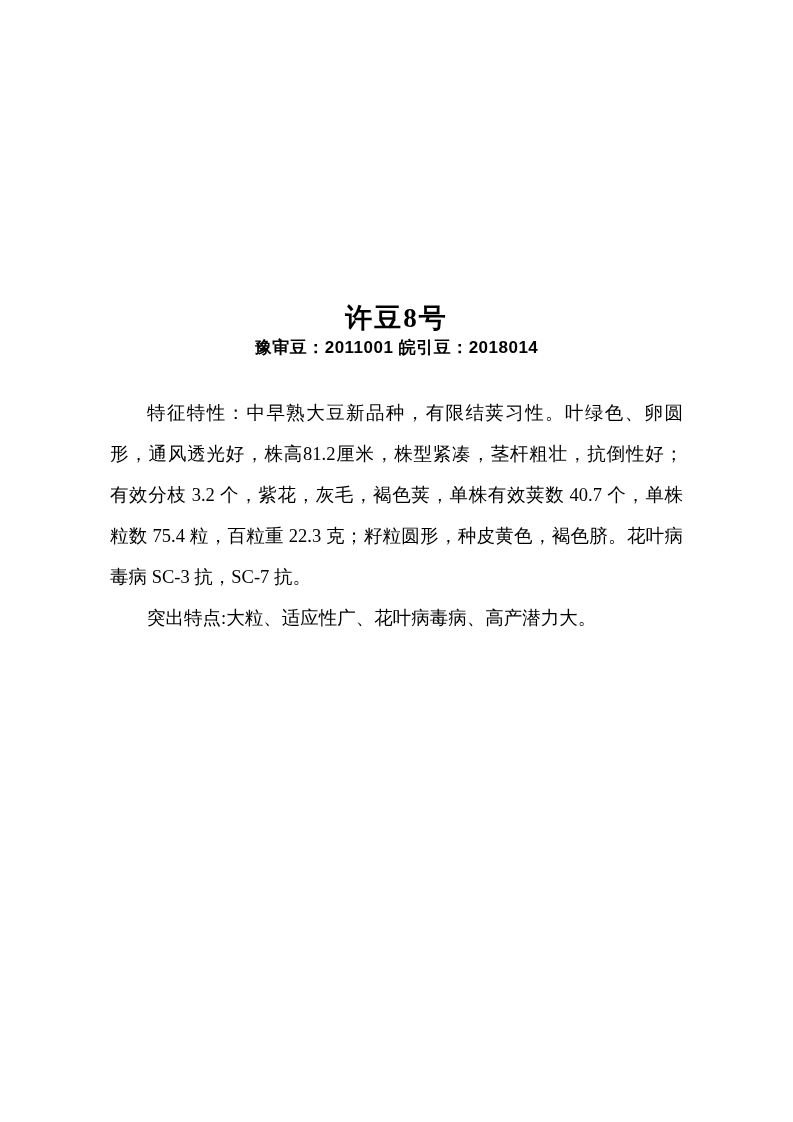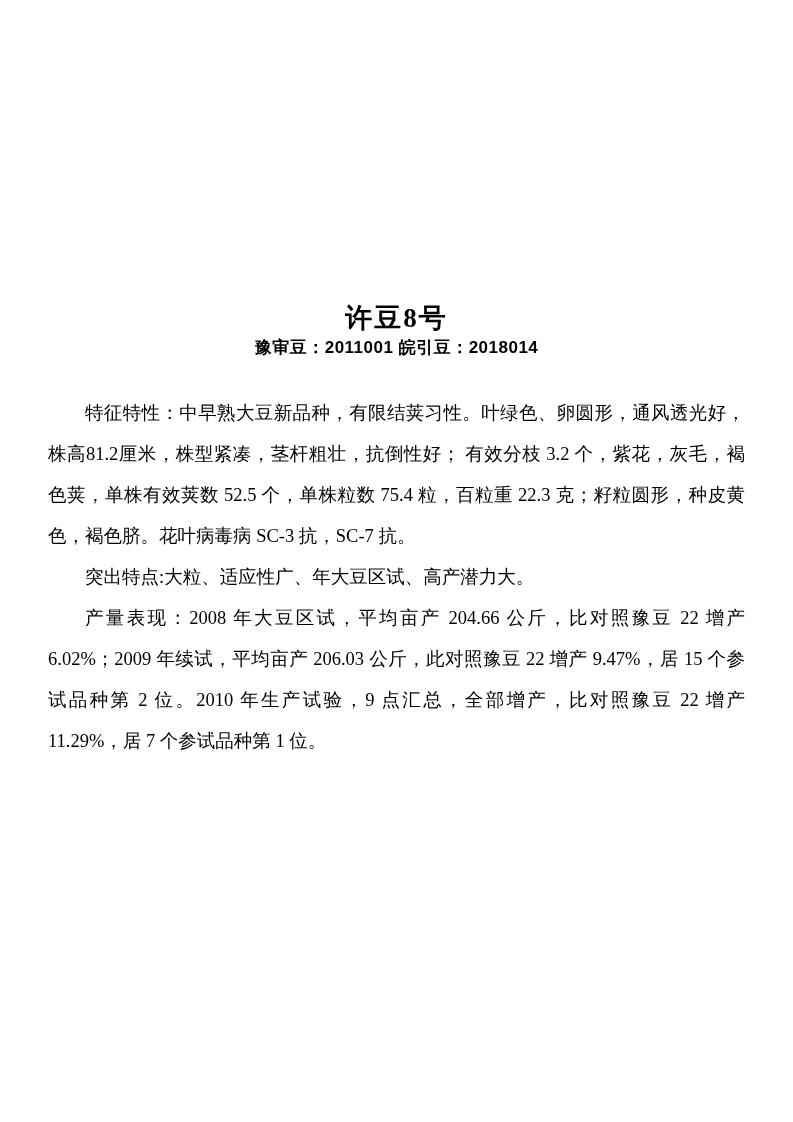--- a/index.html
+++ b/index.html
@@ -15,21 +15,21 @@
     position: relative;
     overflow: hidden;
   }
   .page {
     position: absolute;
     left: 0;
     top: 0;
     width: 793px;
     height: 1122px;
     box-sizing: border-box;
-    padding: 0 48px;
+    padding: 0 110px;
   }
   .doc-title {
     margin-top: 300px;
     text-align: center;
     font-size: 27px;
     font-weight: bold;
     letter-spacing: 2px;
     font-family: "Liberation Serif", "DejaVu Serif", serif;
   }
   .doc-subtitle {
@@ -58,18 +58,17 @@
 </head>
 <body>
 
 <div class="page">
 
   <div class="doc-title">许豆8号</div>
 
   <div class="doc-subtitle">豫审豆：2011001    皖引豆：2018014</div>
 
   <div class="body-block">
-    <p class="para">特征特性：中早熟大豆新品种，有限结荚习性。叶绿色、卵圆形，通风透光好，株高81.2厘米，株型紧凑，茎杆粗壮，抗倒性好；  有效分枝 3.2 个，紫花，灰毛，褐色荚，单株有效荚数 52.5 个，单株粒数 75.4 粒，百粒重 22.3 克；籽粒圆形，种皮黄色，褐色脐。花叶病毒病 SC-3 抗，SC-7 抗。</p>
-    <p class="para">突出特点:大粒、适应性广、年大豆区试、高产潜力大。</p>
-    <p class="para">产量表现：2008 年大豆区试，平均亩产 204.66 公斤，比对照豫豆 22 增产 6.02%；2009 年续试，平均亩产 206.03 公斤，此对照豫豆 22 增产 9.47%，居 15 个参试品种第 2 位。2010 年生产试验，9 点汇总，全部增产，比对照豫豆 22 增产 11.29%，居 7 个参试品种第 1 位。</p>
+    <p class="para">特征特性：中早熟大豆新品种，有限结荚习性。叶绿色、卵圆形，通风透光好，株高81.2厘米，株型紧凑，茎杆粗壮，抗倒性好；  有效分枝 3.2 个，紫花，灰毛，褐色荚，单株有效荚数 40.7 个，单株粒数 75.4 粒，百粒重 22.3 克；籽粒圆形，种皮黄色，褐色脐。花叶病毒病 SC-3 抗，SC-7 抗。</p>
+    <p class="para">突出特点:大粒、适应性广、花叶病毒病、高产潜力大。</p>
   </div>
 
 </div>
 
 </body></html>

